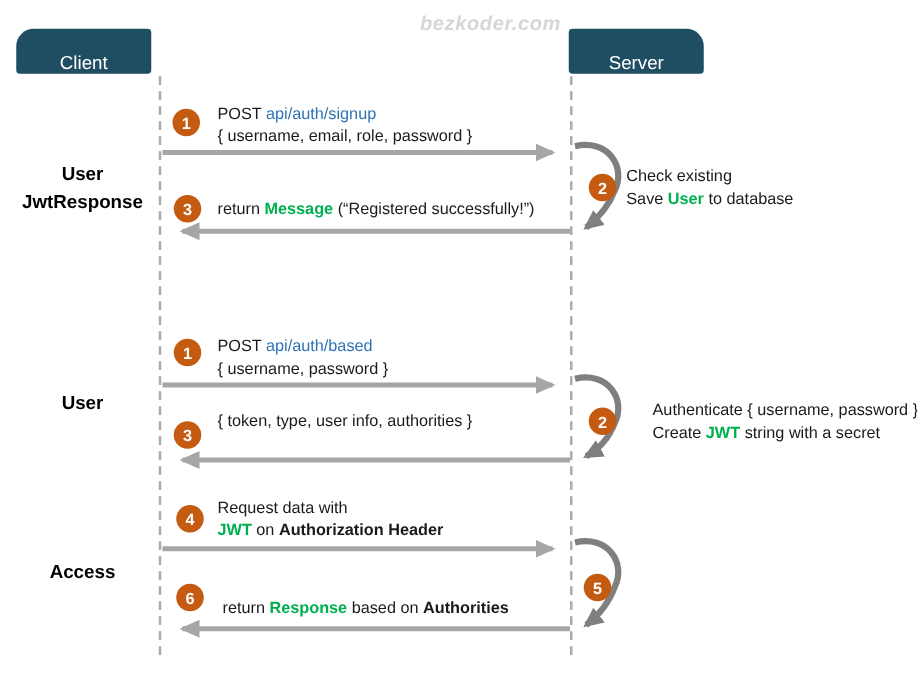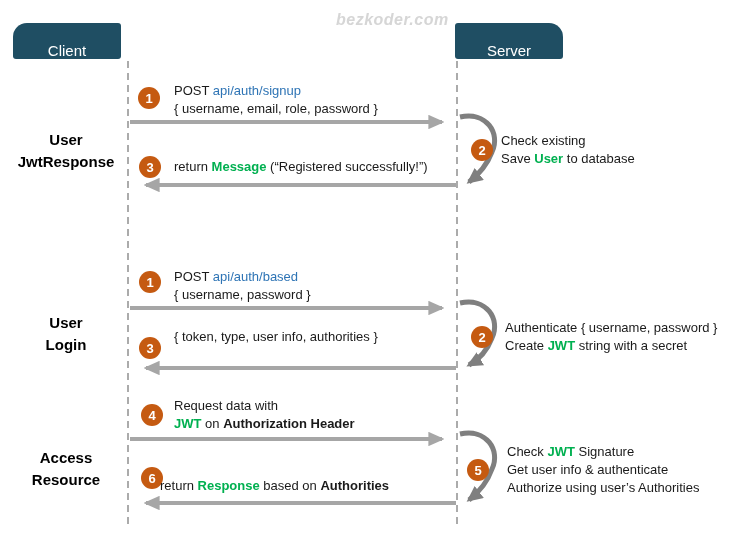--- a/index.html
+++ b/index.html
@@ -71,25 +71,23 @@
   <div class="actor-box" id="server-box">
     <span>Server</span>
   </div>
 
   <div class="section-label" style="top:129px">
     <div>User</div>
     <div>JwtResponse</div>
   </div>
   <div class="section-label" style="top:312px">
     <div>User</div>
-    <div>Login</div>
   </div>
   <div class="section-label" style="top:447px">
     <div>Access</div>
-    <div>Resource</div>
   </div>
 
   <div class="circle" style="left:138px;top:87px">1</div>
   <div class="circle" style="left:471px;top:139px">2</div>
   <div class="circle" style="left:139px;top:156px">3</div>
   <div class="circle" style="left:139px;top:271px">1</div>
   <div class="circle" style="left:471px;top:326px">2</div>
   <div class="circle" style="left:139px;top:337px">3</div>
   <div class="circle" style="left:141px;top:404px">4</div>
   <div class="circle" style="left:467px;top:459px">5</div>
@@ -103,33 +101,28 @@
       <div><span>Check existing</span></div>
       <div><span>Save </span><span class="kw-green">User</span><span> to database</span></div>
     </div>
   <div class="msg" style="left:174px;top:158px">
       <div><span>return </span><span class="kw-green">Message</span><span> (“Registered successfully!”)</span></div>
     </div>
   <div class="msg" style="left:174px;top:268px">
       <div><span>POST </span><span class="kw-blue">api/auth/based</span></div>
       <div><span>{ username, password }</span></div>
     </div>
-  <div class="msg" style="left:505px;top:319px">
+  <div class="msg" style="left:522px;top:319px">
       <div><span>Authenticate { username, password }</span></div>
       <div><span>Create </span><span class="kw-green">JWT</span><span> string with a secret</span></div>
     </div>
   <div class="msg" style="left:174px;top:328px">
       <div><span>{ token, type, user info, authorities }</span></div>
     </div>
   <div class="msg" style="left:174px;top:397px">
       <div><span>Request data with</span></div>
       <div><span class="kw-green">JWT</span><span> on </span><span class="kw-bold">Authorization Header</span></div>
     </div>
-  <div class="msg" style="left:507px;top:443px">
-      <div><span>Check </span><span class="kw-green">JWT</span><span> Signature</span></div>
-      <div><span>Get user info &amp; authenticate</span></div>
-      <div><span>Authorize using user’s Authorities</span></div>
-    </div>
-  <div class="msg" style="left:160px;top:477px">
+  <div class="msg" style="left:178px;top:477px">
       <div><span>return </span><span class="kw-green">Response</span><span> based on </span><span class="kw-bold">Authorities</span></div>
     </div>
 
 </div>
 
 </body></html>

